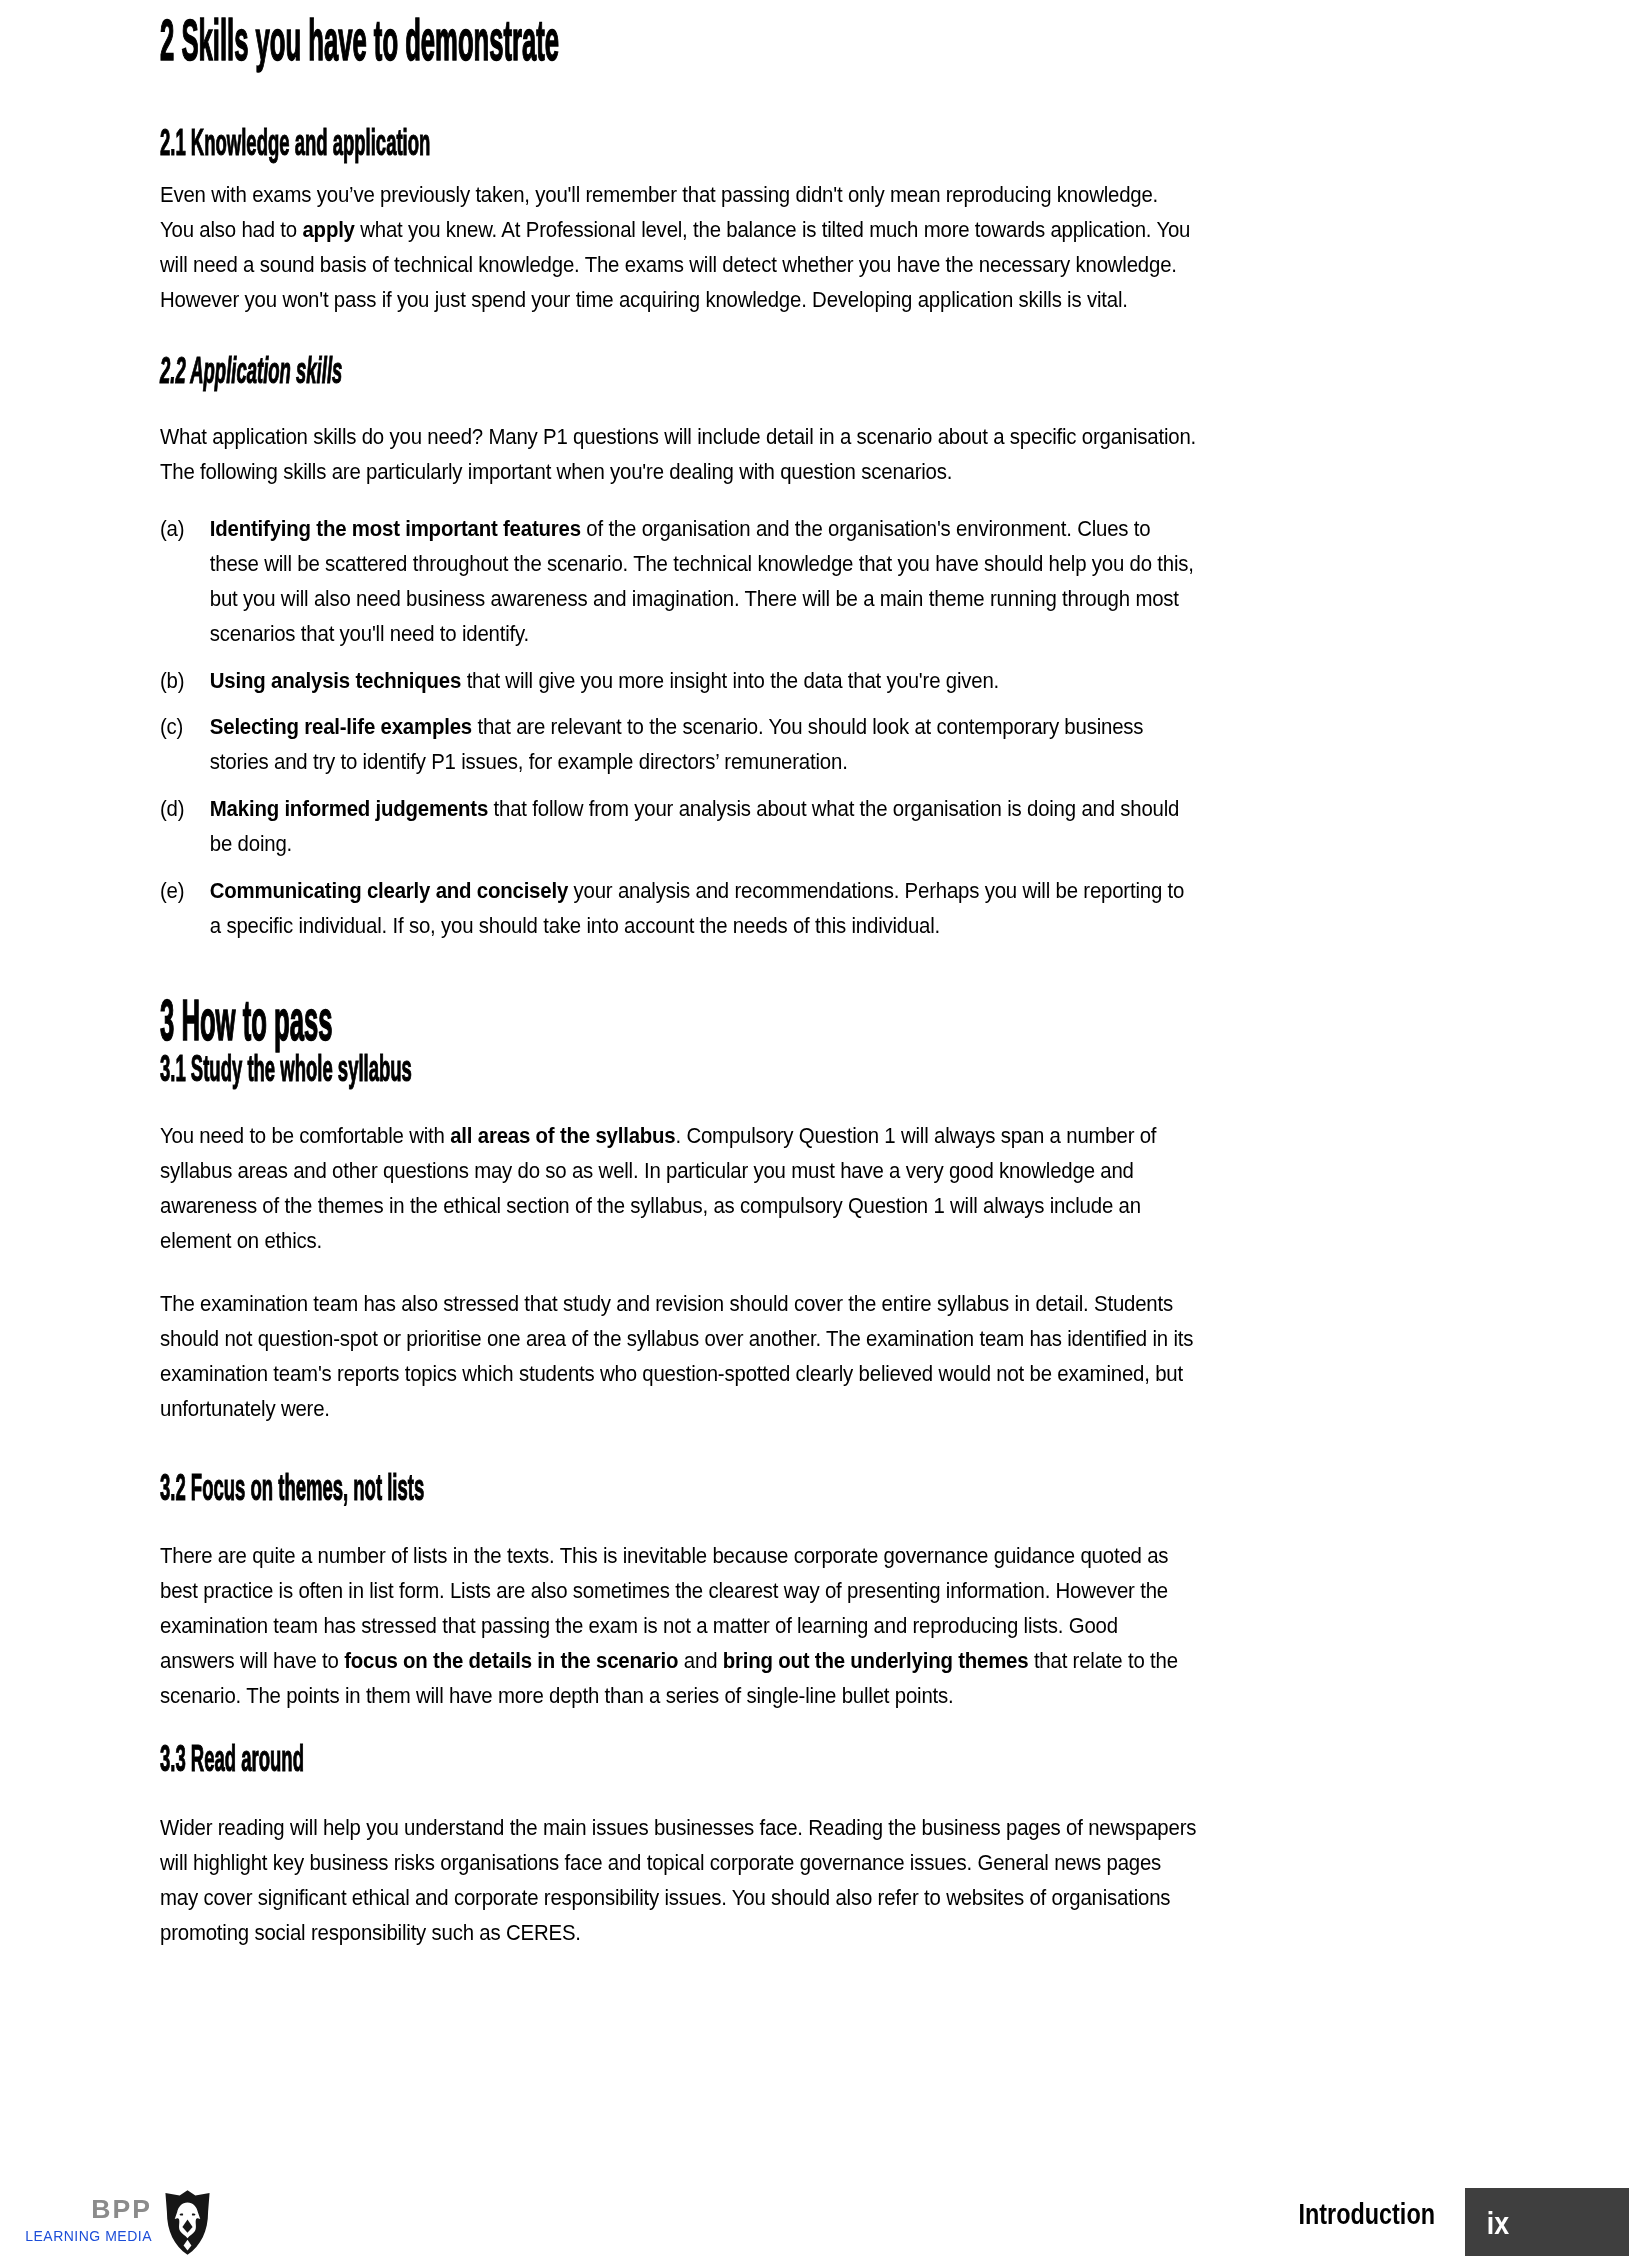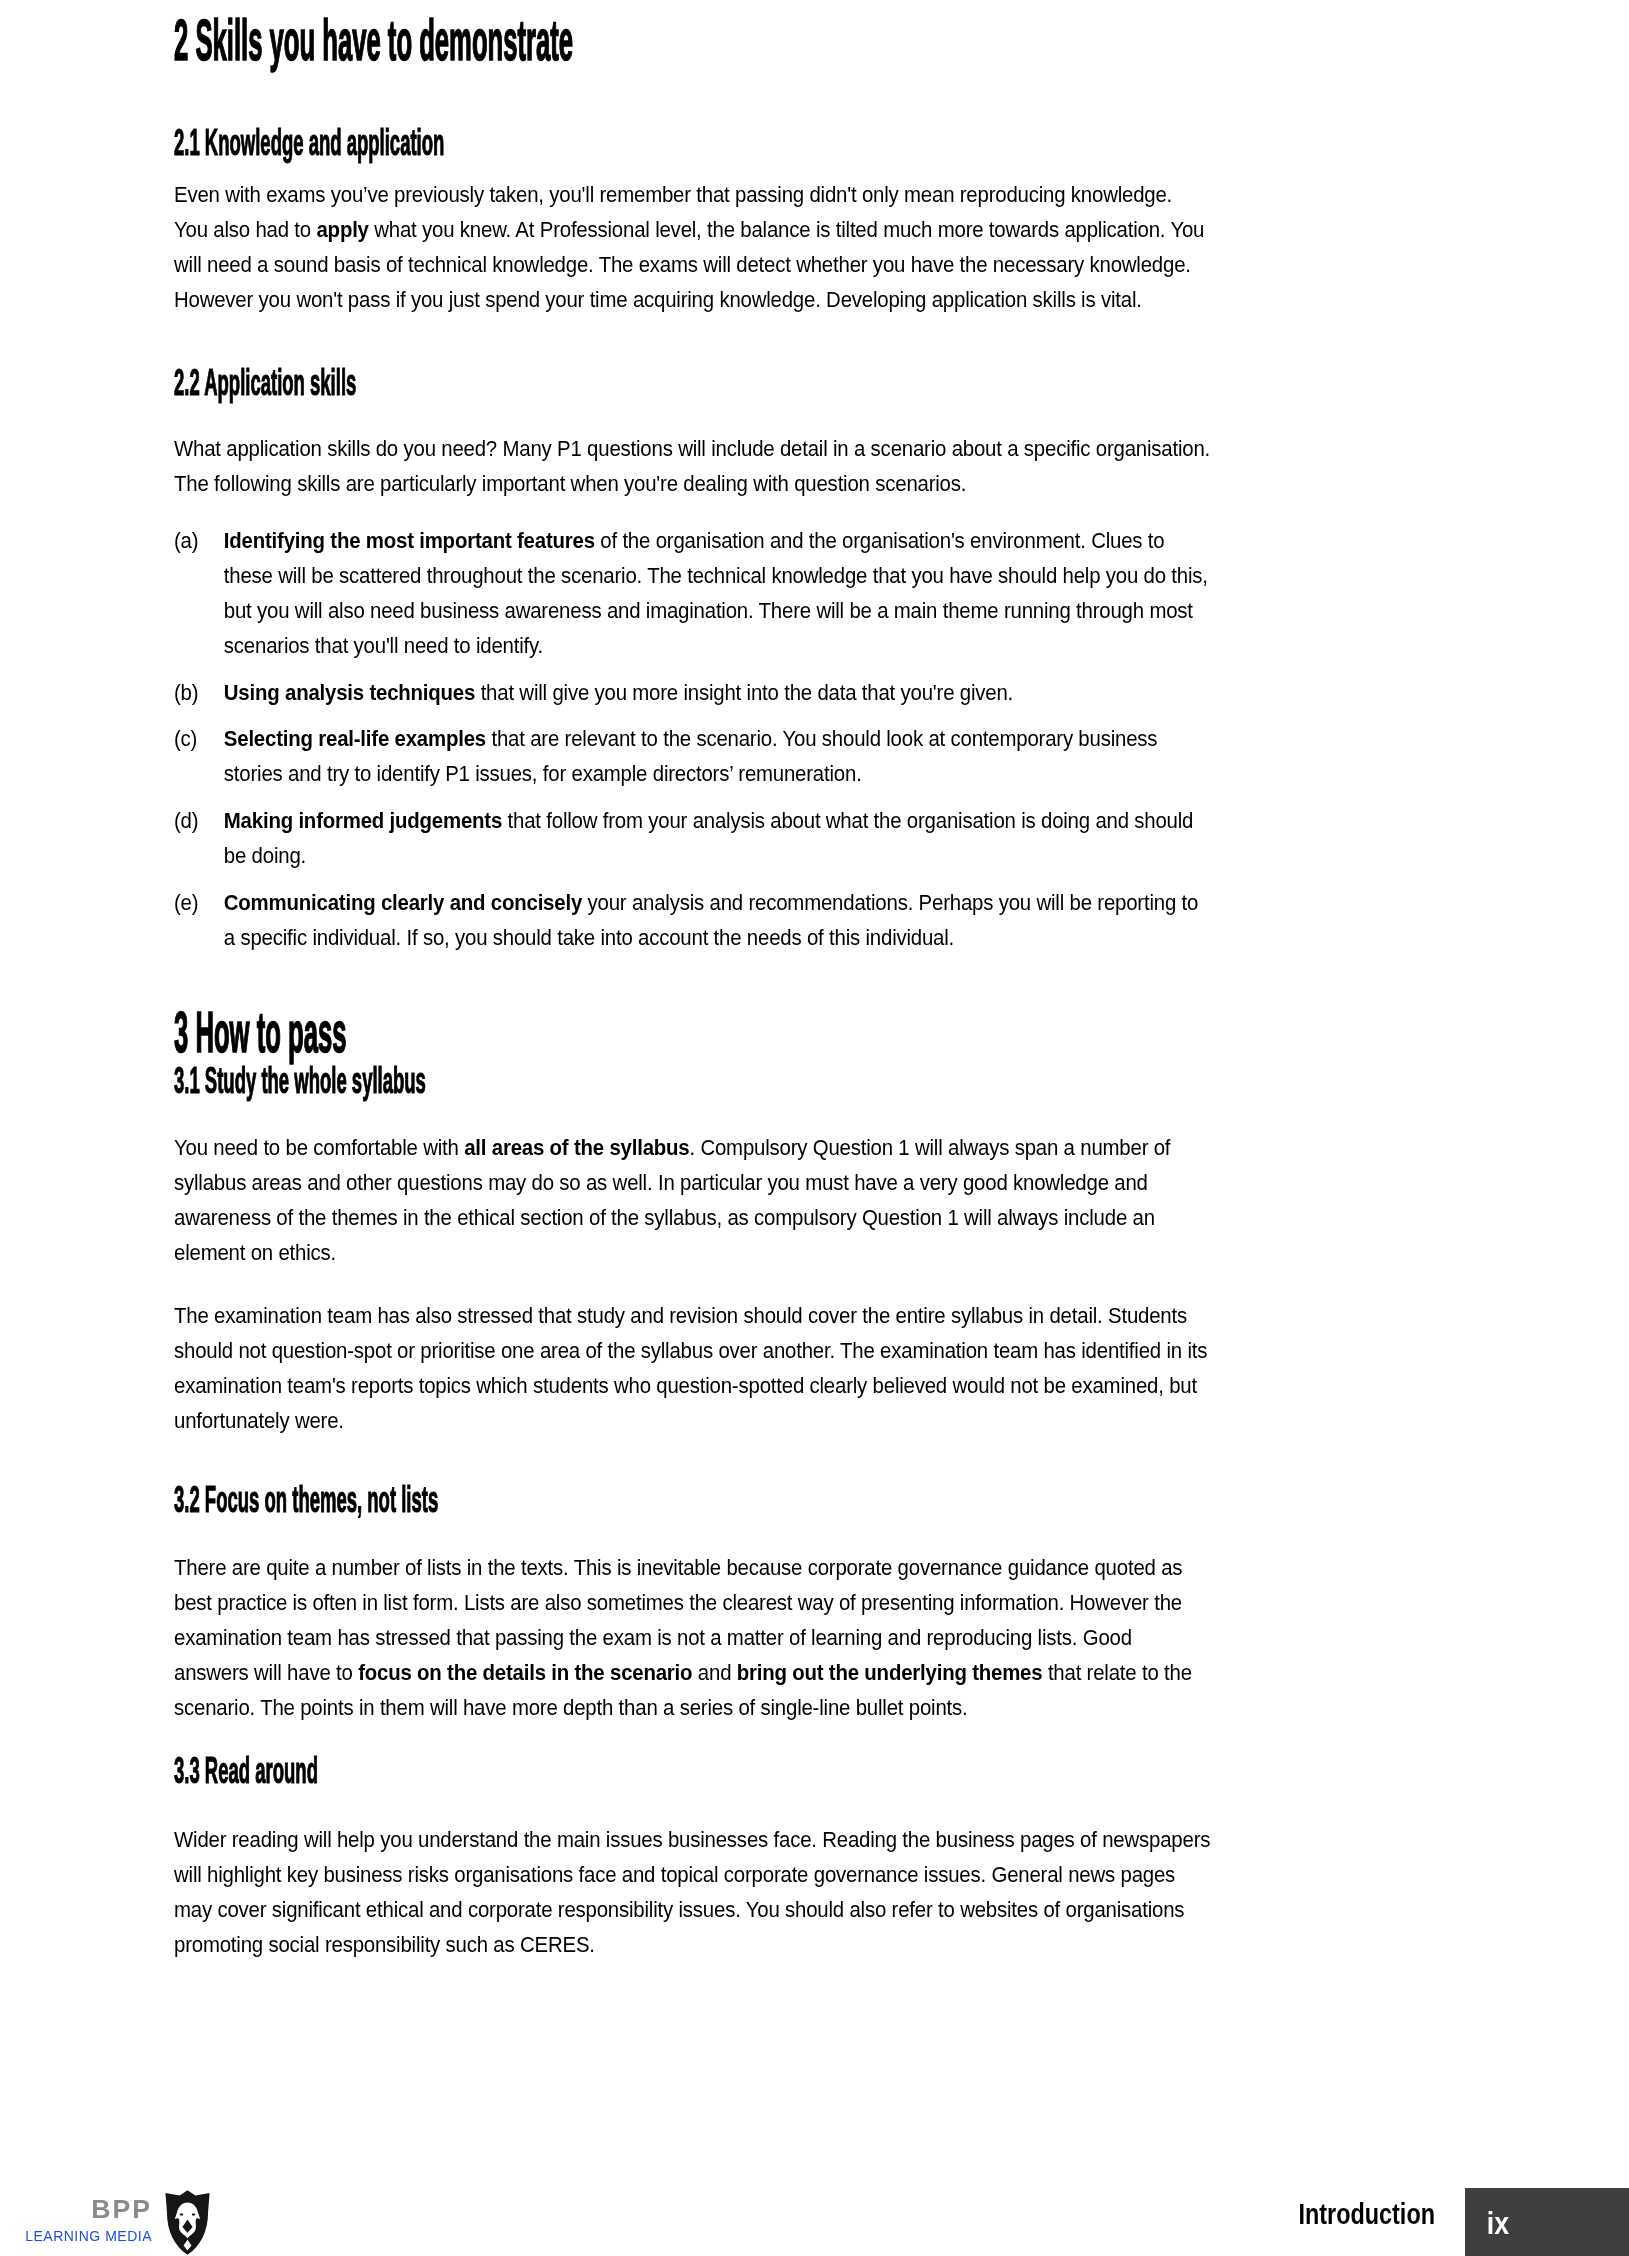--- a/index.html
+++ b/index.html
@@ -5,21 +5,21 @@
   html,body{margin:0;padding:0;background:#e8e8e8;}
   .page{
     position:relative;
     width:1629px;height:2257px;
     background:#ffffff;
     overflow:hidden;
     font-family:"Liberation Sans","DejaVu Sans",sans-serif;
     color:#000;
   }
   .content{
-    position:absolute;left:174px;top:0;width:1271px;
+    position:absolute;left:160px;top:0;width:1271px;
   }
   
   .h1{font-size:57px;line-height:57px;font-weight:bold;}
   .h1 .tx{display:inline-block;white-space:nowrap;transform:scaleX(0.45);transform-origin:0 50%;-webkit-text-stroke:1.6px #000;}
   .h2{font-size:37px;line-height:39px;font-weight:bold;}
   .h2 .tx{display:inline-block;white-space:nowrap;transform:scaleX(0.50);transform-origin:0 50%;-webkit-text-stroke:1.1px #000;}
   
   .para,.list{
     width:1103px;
     transform:scaleX(0.94);transform-origin:0 0;
@@ -28,21 +28,21 @@
   }
   .b{font-weight:bold;}
   .li{display:flex;}
   .li + .li{margin-top:11.8px;}
   .li-label{flex:0 0 53px;width:53px;}
   .li-text{flex:1;}
   
   .mt-h1-first{margin-top:11.8px;}
   .mt-h2-21{margin-top:54px;}
   .mt-p-21{margin-top:14.8px;}
-  .mt-h2-22{margin-top:46px;}
+  .mt-h2-22{margin-top:34px;font-style:italic;}
   .mt-p-22{margin-top:29.6px;}
   .mt-list{margin-top:21.7px;}
   .mt-h1-3{margin-top:49px;}
   .mt-h2-31{}
   .mt-p-31a{margin-top:29.6px;}
   .mt-p-31b{margin-top:28.6px;}
   .mt-h2-32{margin-top:42px;}
   .mt-p-32{margin-top:30.5px;}
   .mt-h2-33{margin-top:26px;}
   .mt-p-33{margin-top:32.5px;}

